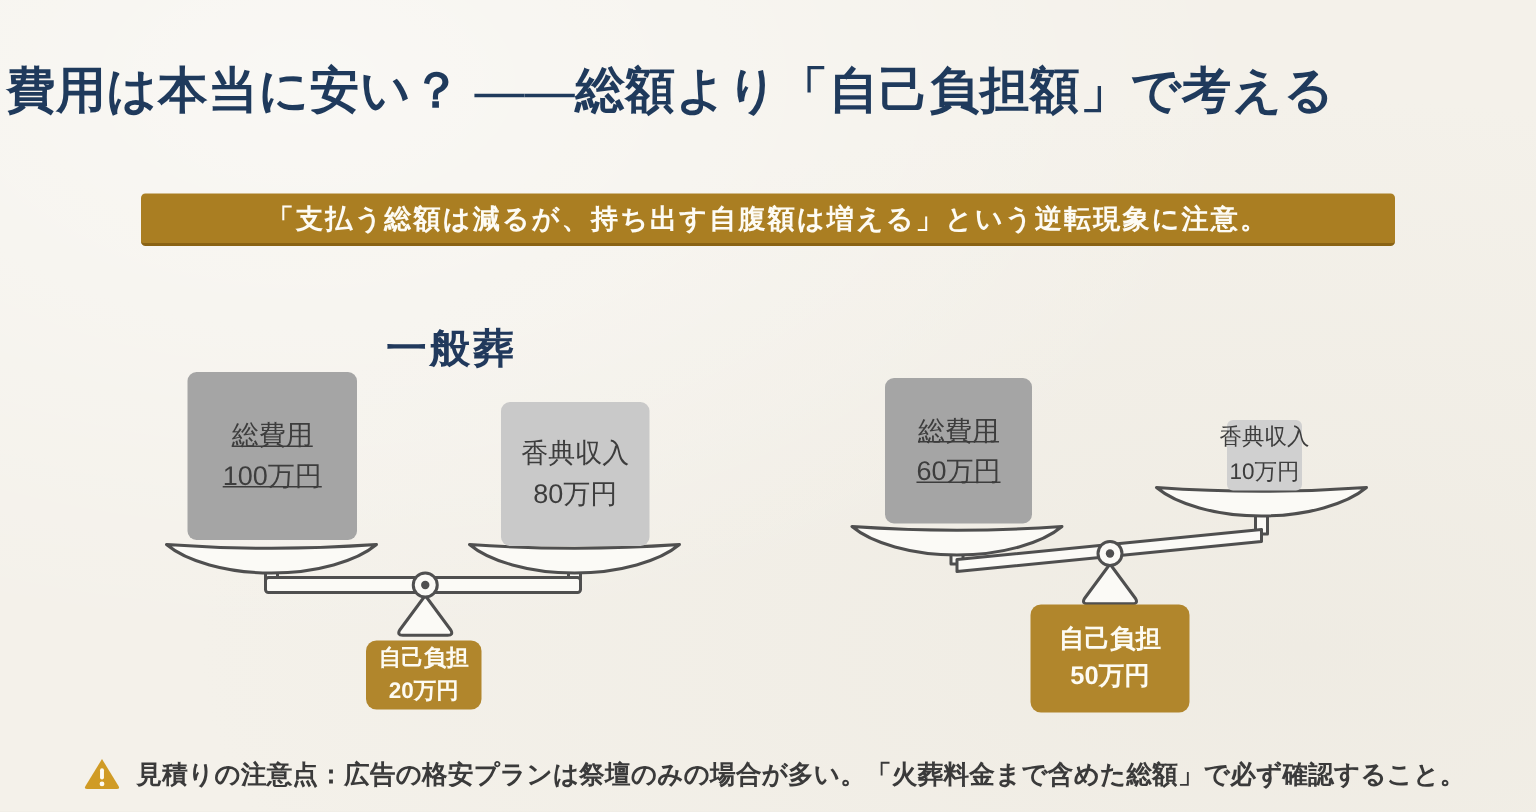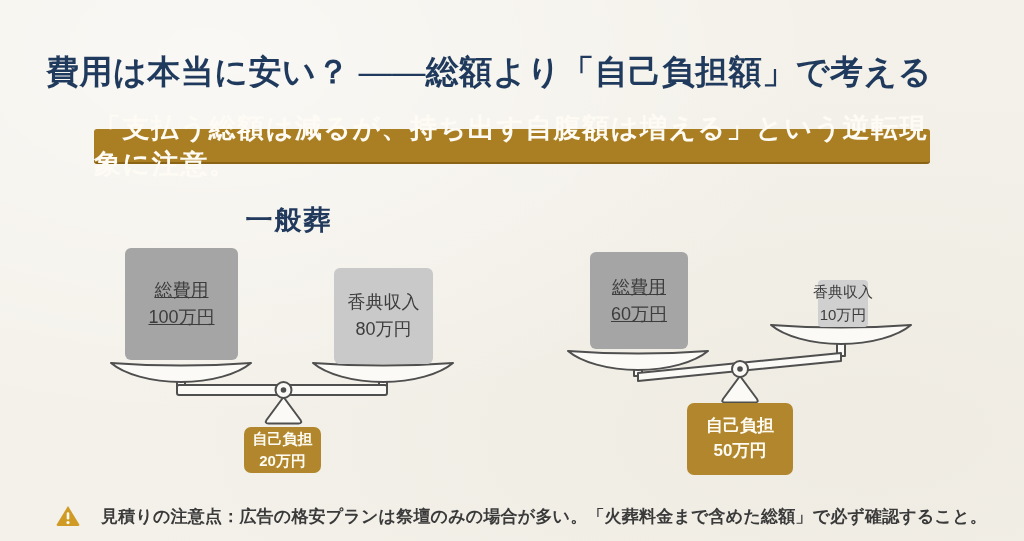--- a/index.html
+++ b/index.html
@@ -12,37 +12,37 @@
     width:1024px;height:541px;
     margin:0 auto;
     background:#f4f1ea;
     background-image:
       radial-gradient(ellipse at 20% 10%, rgba(255,255,255,.5), rgba(255,255,255,0) 55%),
       radial-gradient(ellipse at 85% 80%, rgba(234,230,220,.5), rgba(234,230,220,0) 60%);
     overflow:hidden;
   }
   .page-title{
     position:absolute;left:0;top:34px;width:916px;
-    margin:16px;text-align:right;
+    margin:4px;text-align:left;
     font-family:"Liberation Serif","DejaVu Serif",serif;
     font-size:33px;font-weight:bold;letter-spacing:.5px;
     color:#1f3a5c;
   }
   .banner{
     position:absolute;left:94px;top:129px;width:836px;height:35px;
     box-sizing:border-box;
     background:#aa7e22;
     border-bottom:2px solid #8a6314;
     border-radius:3px;
     color:#fdfbf4;
-    font-size:27px;font-weight:bold;letter-spacing:1.5px;
+    font-size:18px;font-weight:bold;letter-spacing:1.5px;
     display:flex;align-items:center;justify-content:center;
   }
   .scale-title{
-    position:absolute;top:198px;width:210px;margin:4px;
+    position:absolute;top:198px;width:210px;margin:16px;
     text-align:center;
     font-size:27px;font-weight:bold;letter-spacing:2px;
     color:#21395c;
   }
   .scale-title.left{left:180px;}
   .scale-title.right{left:635px;}
   .art{position:absolute;width:370px;height:250px;}
   .art.left{left:100px;top:240px;}
   .art.right{left:560px;top:240px;}
   .wbox{
@@ -59,21 +59,21 @@
     line-height:1.45;
   }
   .lb1{left:125px;top:248px;width:113px;height:112px;}
   .lb2{left:334px;top:268px;width:99px;height:96px;}
   .lgold{left:244px;top:427px;width:77px;height:46px;font-size:15px;}
   .rb1{left:590px;top:252px;width:98px;height:97px;}
   .rb2{left:818px;top:280px;width:50px;height:47px;}
   .rgold{left:687px;top:403px;width:106px;height:72px;font-size:17px;}
   .footer{
     position:absolute;left:55px;top:504px;width:950px;
-    display:flex;align-items:center;gap:20px;
+    display:flex;align-items:center;gap:10px;
     font-size:17px;font-weight:bold;color:#3a3a3a;letter-spacing:.2px;
   }
   .footer svg{flex:0 0 auto;}
 </style>
 </head>
 <body>
 
 <div class="canvas">
 
   <h1 class="page-title">費用は本当に安い？ ——総額より「自己負担額」で考える</h1>

